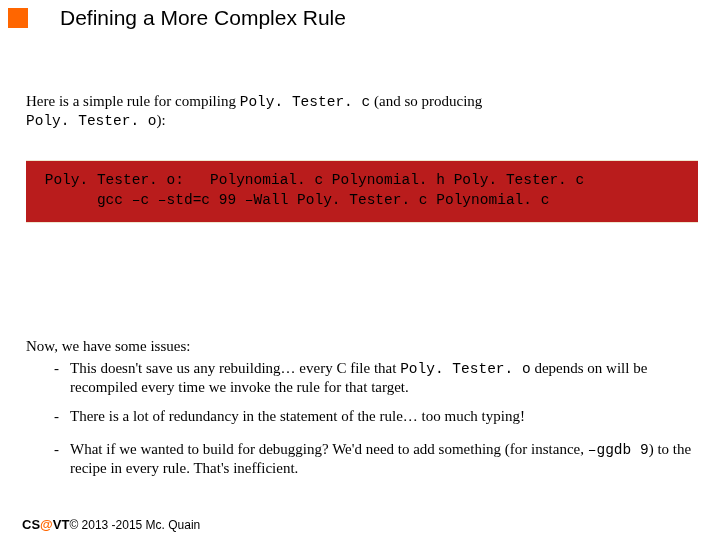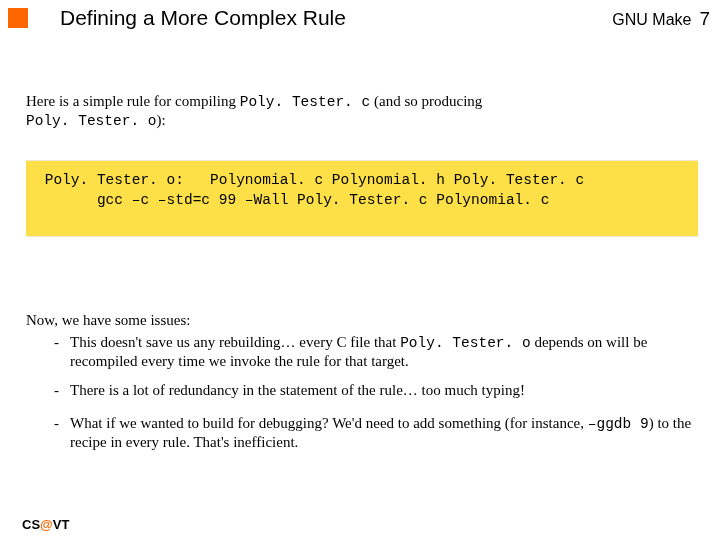--- a/index.html
+++ b/index.html
@@ -50,29 +50,29 @@
   }
   .intro {
     margin-bottom: 30px;
     margin-top: 48px;
   }
   .codespan {
     font-family: "Courier New", Courier, monospace;
     font-size: 14.5px;
   }
   .codeblock {
-    background: #fde047;
+    background: #b91c1c;
     border-top: 1px solid #efe7cf;
     border-bottom: 1px solid #efe7cf;
-    padding: 10px 10px 26px 10px;
+    padding: 10px 10px 12px 10px;
     font-family: "Courier New", Courier, monospace;
     font-size: 14.5px;
     white-space: pre;
     line-height: 1.35;
-    margin-bottom: 74px;
+    margin-bottom: 114px;
   }
   .issues-lead {
     margin-bottom: 0px;
   }
   .bullet {
     display: flex;
     margin: 3px 0 3px 28px;
   }
   .bullet .dash {
     width: 16px;
@@ -109,24 +109,20 @@
   .footer-right {
     font-size: 12px;
   }
 </style>
 </head>
 <body>
 
 <div class="header">
   <div class="header-square"></div>
   <div class="header-title">Defining a More Complex Rule</div>
-  <div class="header-right">
-    <span>GNU Make</span>
-    <span class="header-pagenum">7</span>
-  </div>
 </div>
 
 <div class="content">
 
   <div class="intro">
     <span>Here is a simple rule for compiling </span><span class="codespan">Poly. Tester. c</span><span> (and so producing</span><br>
     <span class="codespan">Poly. Tester. o</span><span>):</span>
   </div>
 
   <div class="codeblock"> Poly. Tester. o:   Polynomial. c Polynomial. h Poly. Tester. c
@@ -156,13 +152,14 @@
       <span>What if we wanted to build for debugging?  We'd need to add something (for instance, </span><span class="codespan">–ggdb 9</span><span>) to the recipe in every rule.  That's inefficient.</span>
     </div>
   </div>
 
 </div>
 
 <div class="footer">
   <div class="footer-left">
     <span>CS</span><span class="at">@</span><span>VT</span>
   </div>
+  <div class="footer-right">© 2013 -2015 Mc. Quain</div>
 </div>
 
 </body></html>

